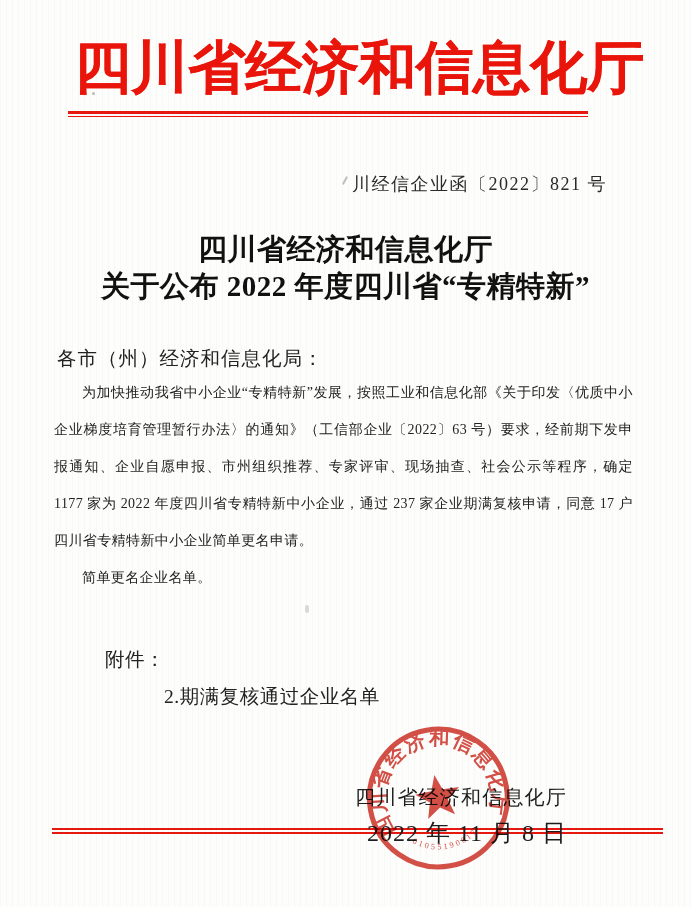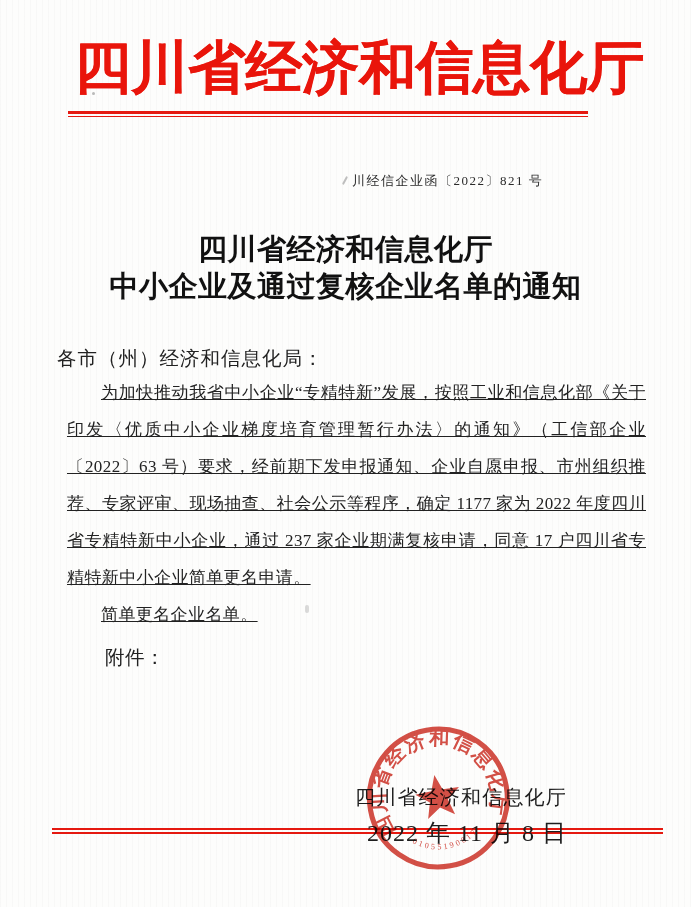--- a/index.html
+++ b/index.html
@@ -17,40 +17,40 @@
     font-size:57px;font-weight:bold;line-height:1.1;white-space:nowrap;
     color:#e9150b;letter-spacing:0px;
     text-shadow:0.5px 0 0 #e9150b;
   }
   .rule{position:absolute;z-index:1;height:2px;
     border-top:3.5px solid #e51910;border-bottom:1.8px solid #e51910;background:transparent;}
   .rule-top{top:111px;left:68px;width:520px;}
   .rule-bottom{top:828px;left:52px;width:611px;border-top-width:2.6px;border-bottom-width:2.2px;}
   .doc-number{
     position:absolute;top:172px;left:352px;z-index:2;
-    font-size:13px;letter-spacing:1.5px;white-space:nowrap;color:#2a2a2a;
+    font-size:18px;letter-spacing:1.5px;white-space:nowrap;color:#2a2a2a;
   }
   .title-block{
     position:absolute;top:231px;left:0;width:100%;z-index:2;text-align:center;
     font-size:29px;font-weight:bold;line-height:37px;color:#111;letter-spacing:0.5px;
   }
   .salutation{
     position:absolute;top:345px;left:57px;z-index:2;
     font-size:19.5px;letter-spacing:1px;color:#222;
   }
   .body-text{
-    position:absolute;top:374px;left:67px;width:579px;z-index:2;
-    font-size:17px;line-height:37px;text-align:justify;color:#222;letter-spacing:0.4px;text-decoration:underline;
+    position:absolute;top:374px;left:54px;width:579px;z-index:2;
+    font-size:14px;line-height:37px;text-align:justify;color:#222;letter-spacing:0.4px;
   }
   .body-text p{margin:0;text-indent:2em;}
   .attachments{
     position:absolute;top:641px;left:105px;z-index:2;
     font-size:19.5px;line-height:37px;color:#222;letter-spacing:0.5px;
   }
-  .att-first{display:flex;font-family:Liberation Mono, monospace;}
+  .att-first{display:flex;}
   .att-indent{padding-left:59px;}
   .signature-org{
     position:absolute;top:784px;left:355px;z-index:2;
     font-size:20px;letter-spacing:1.2px;white-space:nowrap;color:#1d1d1d;
   }
   .signature-date{
     position:absolute;top:817px;left:367px;z-index:2;
     font-size:24px;letter-spacing:1px;white-space:nowrap;color:#1d1d1d;
   }
   .seal{
@@ -67,34 +67,35 @@
 
 <div class="page">
 
   <div class="header-org">四川省经济和信息化厅</div>
   <div class="rule rule-top"></div>
 
   <div class="doc-number">川经信企业函〔2022〕821 号</div>
 
   <div class="title-block">
     <div>四川省经济和信息化厅</div>
-    <div>中小企业及通过复核企业名单的通知</div>
+    <div>关于公布 2022 年度四川省“专精特新”</div>
   </div>
 
   <div class="salutation">各市（州）经济和信息化局：</div>
 
   <div class="body-text">
     <p>为加快推动我省中小企业“专精特新”发展，按照工业和信息化部《关于印发〈优质中小企业梯度培育管理暂行办法〉的通知》（工信部企业〔2022〕63 号）要求，经前期下发申报通知、企业自愿申报、市州组织推荐、专家评审、现场抽查、社会公示等程序，确定 1177 家为 2022 年度四川省专精特新中小企业，通过 237 家企业期满复核申请，同意 17 户四川省专精特新中小企业简单更名申请。</p>
     <p>简单更名企业名单。</p>
   </div>
 
   <div class="attachments">
     <div class="att-first">
       <span>附件：</span>
     </div>
+    <div class="att-indent">2.期满复核通过企业名单</div>
   </div>
 
   <div class="signature-org">四川省经济和信息化厅</div>
   <div class="signature-date">2022 年 11 月 8 日</div>
 
   <div class="rule rule-bottom"></div>
 
   <svg class="seal" viewBox="0 0 150 150" aria-hidden="true">
     <circle cx="75" cy="77" r="68" fill="none" stroke="#cf372d" stroke-width="5"></circle>
     <path id="sealTextArc" d="M 25.2,95.1 A 53,53 0 1 1 124.8,95.1" fill="none"></path>

